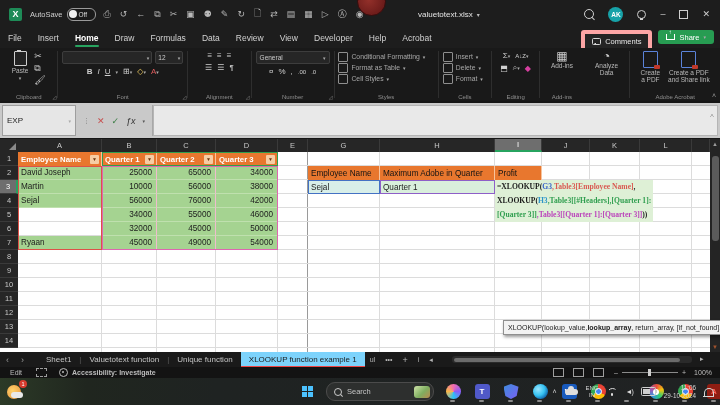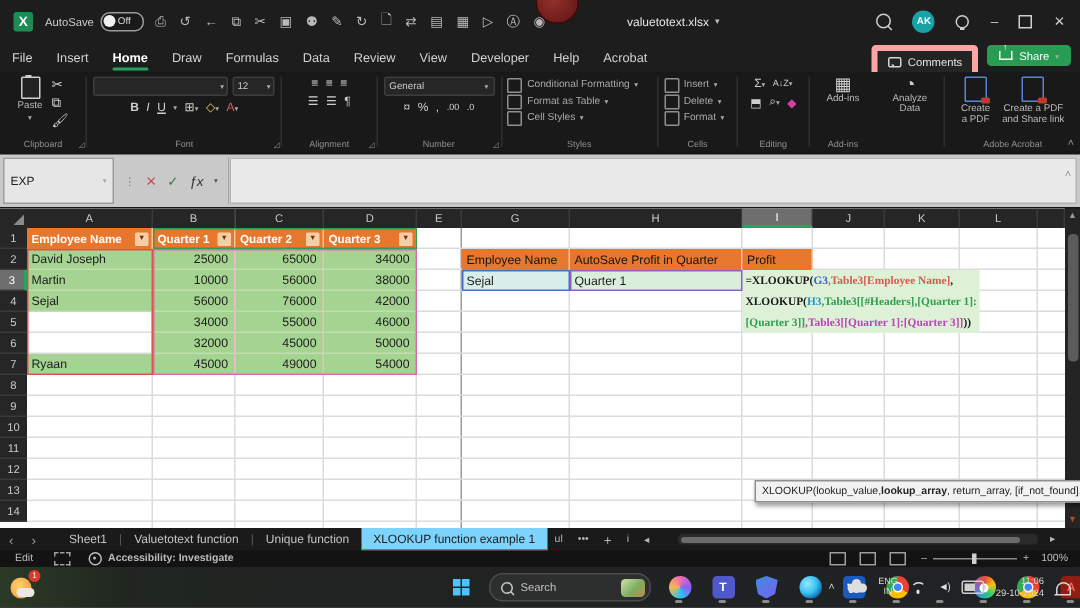--- a/index.html
+++ b/index.html
@@ -470,21 +470,21 @@
       <div class="cell num t1d" style="left: 157px; top: 69px; width: 59px; height: 14px;">55000</div>
       <div class="cell num t1d" style="left: 216px; top: 69px; width: 62px; height: 14px;">46000</div>
       <div class="cell num t1d" style="left: 102px; top: 83px; width: 55px; height: 14px;">32000</div>
       <div class="cell num t1d" style="left: 157px; top: 83px; width: 59px; height: 14px;">45000</div>
       <div class="cell num t1d" style="left: 216px; top: 83px; width: 62px; height: 14px;">50000</div>
       <div class="cell txt t1d" style="left: 18px; top: 97px; width: 84px; height: 14px;">Ryaan</div>
       <div class="cell num t1d" style="left: 102px; top: 97px; width: 55px; height: 14px;">45000</div>
       <div class="cell num t1d" style="left: 157px; top: 97px; width: 59px; height: 14px;">49000</div>
       <div class="cell num t1d" style="left: 216px; top: 97px; width: 62px; height: 14px;">54000</div>
       <div class="cell txt t2h" style="left: 308px; top: 27px; width: 72px; height: 14px;">Employee Name</div>
-      <div class="cell txt t2h" style="left: 380px; top: 27px; width: 115px; height: 14px;">AutoSave Profit in Quarter</div>
+      <div class="cell txt t2h" style="left: 380px; top: 27px; width: 115px; height: 14px;">Maximum Adobe in Quarter</div>
       <div class="cell txt t2h" style="left: 495px; top: 27px; width: 47px; height: 14px;">Profit</div>
       <div class="cell txt" style="left: 308px; top: 41px; width: 72px; height: 14px; background: rgb(216, 239, 233);">Sejal</div>
       <div class="cell txt" style="left: 380px; top: 41px; width: 115px; height: 14px; background: rgb(217, 239, 220);">Quarter 1</div>
       <div id="formula-cell" style="left: 495px; top: 41px; height: 42px; background: rgb(222, 240, 214);">
         <div><span style="color: rgb(27, 27, 27);">=XLOOKUP(</span><span style="color: rgb(58, 100, 200);">G3</span><span style="color: rgb(217, 90, 82);">,</span><span style="color: rgb(217, 90, 82);">Table3[Employee Name]</span><span style="color: rgb(27, 27, 27);">,</span></div>
         <div><span style="color: rgb(27, 27, 27);">XLOOKUP(</span><span style="color: rgb(44, 149, 200);">H3</span><span style="color: rgb(47, 158, 79);">,</span><span style="color: rgb(47, 158, 79);">Table3[[#Headers],[Quarter 1]:</span></div>
         <div><span style="color: rgb(47, 158, 79); margin-top: 28px;">[Quarter 3]]</span><span style="color: rgb(187, 67, 187);">,</span><span style="color: rgb(187, 67, 187);">Table3[[Quarter 1]:[Quarter 3]]</span><span style="color: rgb(27, 27, 27);">))</span></div>
       </div>
       <div class="range" style="left: 18px; top: 27px; width: 84px; height: 84px; border: 1.5px solid rgb(221, 81, 72); z-index: 5;"></div>
       <div class="range" style="left: 102px; top: 13px; width: 176px; height: 14px; border: 1.5px solid rgb(47, 158, 79); z-index: 5;"></div>

